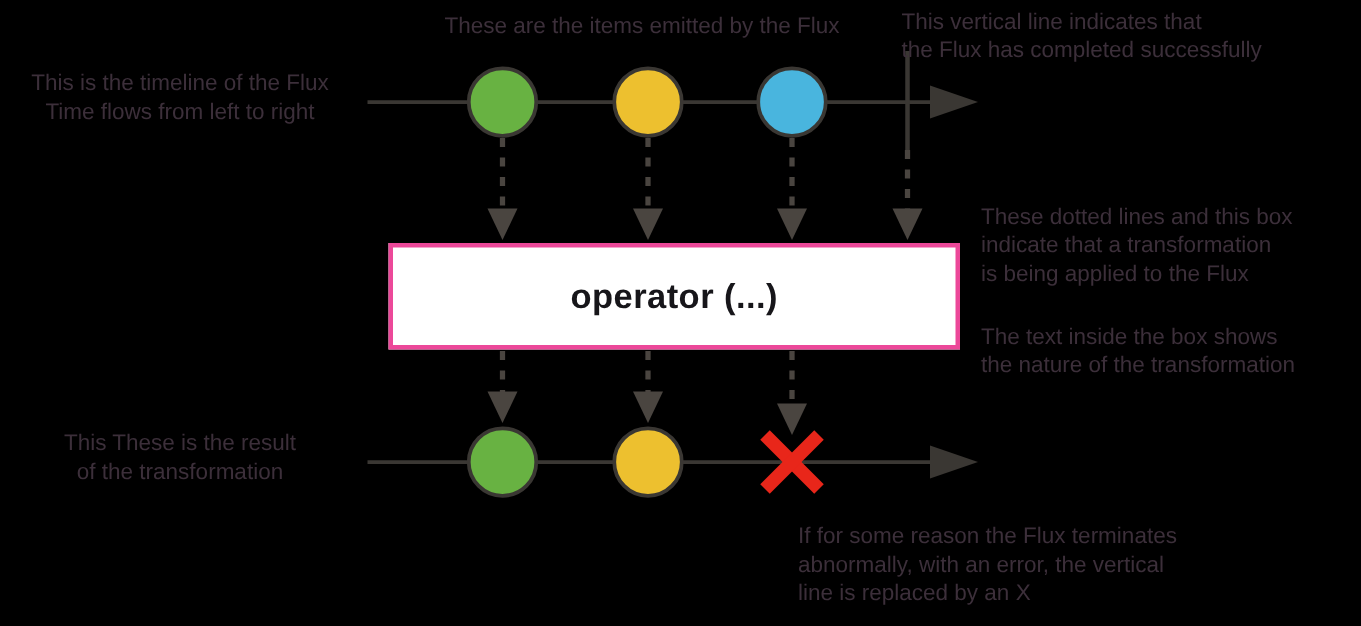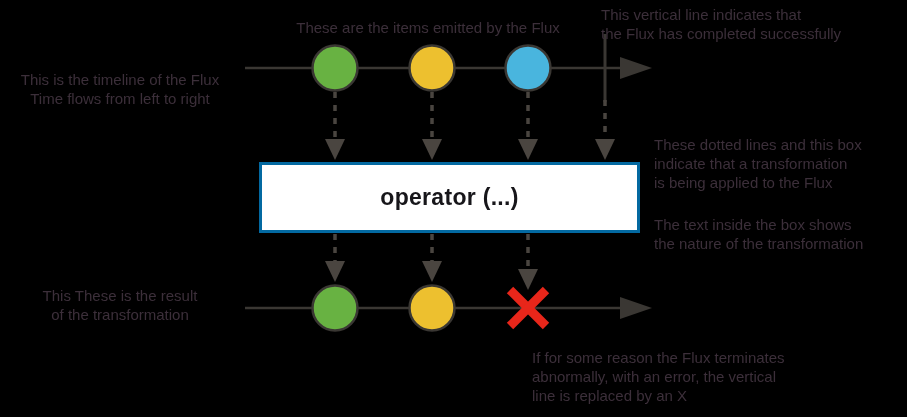--- a/index.html
+++ b/index.html
@@ -33,21 +33,21 @@
     height: 417px;
   }
 
   .op-box {
     position: absolute;
     left: 259px;
     top: 162px;
     width: 381px;
     height: 71px;
     background: #ffffff;
-    border: 3px solid #0369a1;
+    border: 3px solid #ec4899;
     box-sizing: border-box;
     display: flex;
     align-items: center;
     justify-content: center;
   }
   .op-box-label {
     font-size: 23px;
     font-weight: bold;
     color: #17161a;
     letter-spacing: 0.3px;
@@ -111,24 +111,24 @@
         <line x1="510" y1="290" x2="546" y2="326" stroke="#e8261a" stroke-width="9" stroke-linecap="butt"></line>
         <line x1="546" y1="290" x2="510" y2="326" stroke="#e8261a" stroke-width="9" stroke-linecap="butt"></line>
       </g>
     </g>
   </svg>
 
   <div class="op-box">
     <span class="op-box-label">operator (...)</span>
   </div>
 
-  <div class="annot center" style="left:8px; top:46px; width:224px;margin-top:24px;">This is the timeline of the Flux
+  <div class="annot center" style="left:8px; top:46px; width:224px;">This is the timeline of the Flux
 Time flows from left to right</div>
 
-  <div class="annot center" style="left:282px; top:18px; width:292px;">These are the items emitted by the Flux</div>
+  <div class="annot center" style="left:282px; top:8px; width:292px;">These are the items emitted by the Flux</div>
 
   <div class="annot left" style="left:654px; top:135px; width:250px;">These dotted lines and this box
 indicate that a transformation
 is being applied to the Flux</div>
 
   <div class="annot left" style="left:601px; top:5px; width:300px;">This vertical line indicates that
 the Flux has completed successfully</div>
 
   <div class="annot left" style="left:654px; top:215px; width:250px;">The text inside the box shows
 the nature of the transformation</div>

